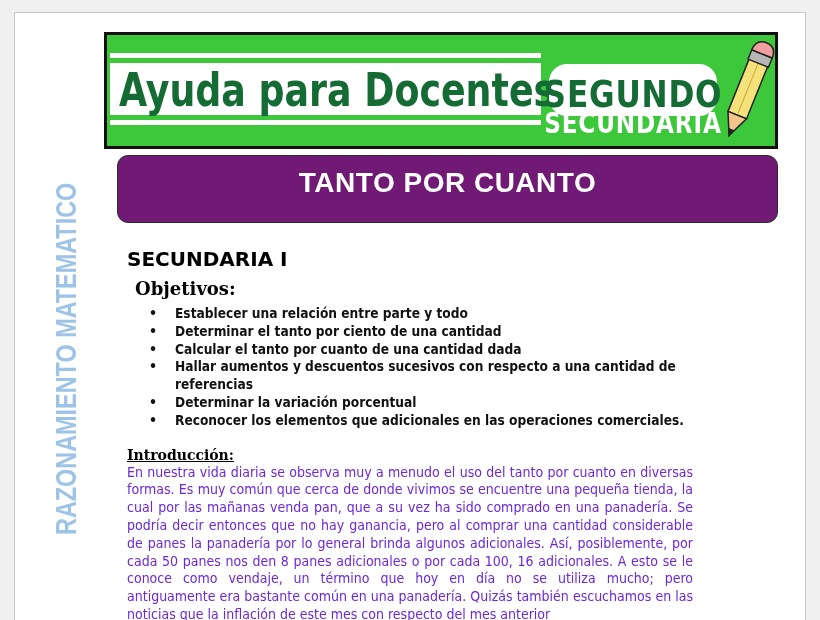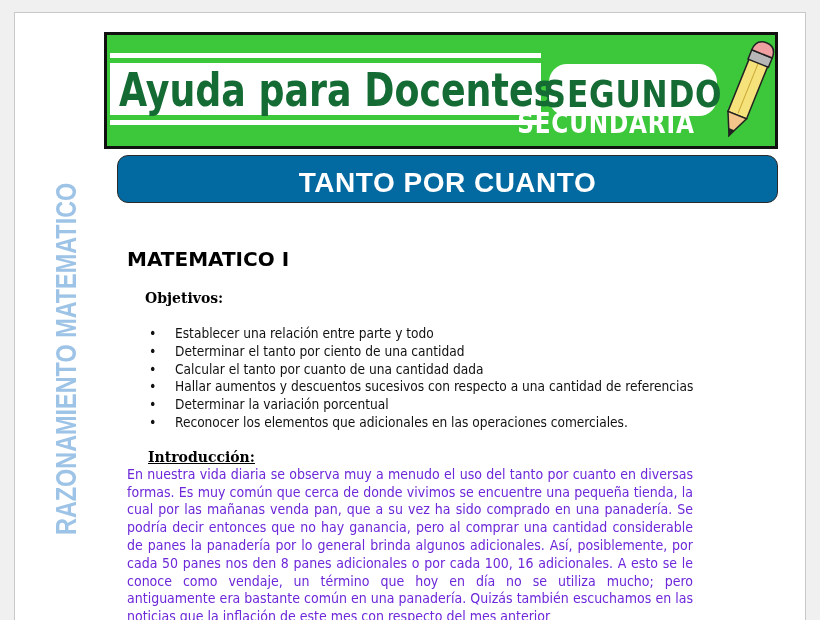--- a/index.html
+++ b/index.html
@@ -45,35 +45,35 @@
     background:#fff; border-radius:18px;
     display:flex; align-items:flex-end; justify-content:center;
   }
   .banner-pill span {
     font-weight:bold; font-size:38px; color:#156b34;
     transform:scaleX(0.82); white-space:nowrap; display:inline-block;
     letter-spacing:1px;
   }
   .banner-sub {
     position:absolute; left:442px; top:68px; width:168px; height:40px;
-    display:flex; align-items:center; justify-content:flex-end;
+    display:flex; align-items:center; justify-content:center;
   }
   .banner-sub span {
     font-weight:bold; font-size:29px; color:#fff;
     transform:scaleX(0.8); white-space:nowrap; display:inline-block;
     letter-spacing:1px;
   }
   .pencil {
     position:absolute; left:612px; top:2px; width:56px; height:108px;
   }
   
   .title-box {
-    position:absolute; left:117px; top:155px; width:661px; height:48px;
+    position:absolute; left:117px; top:155px; width:661px; height:68px;
     box-sizing:border-box;
-    background:#0369a1;
+    background:#701a75;
     border:1.5px solid #2a2a2a;
     border-radius:11px;
     text-align:center;
   }
   .title-box span {
     display:inline-block; margin-top:11px;
     font-family:"Liberation Sans", sans-serif;
     font-weight:bold; font-size:28px; color:#fff;
     letter-spacing:0.5px;
   }
@@ -92,38 +92,38 @@
   
   .content {
     position:absolute; left:127px; top:246px; width:568px;
   }
   .h1 {
     font-family:"DejaVu Sans", sans-serif; font-weight:bold;
     font-size:20px; line-height:26px; color:#000; margin:0;
   }
   .h2 {
     font-family:"DejaVu Serif", serif; font-weight:bold;
-    font-size:14px; line-height:17px; color:#000; margin:18px;
+    font-size:18px; line-height:17px; color:#000; margin:8px;
   }
   ul.objectives {
-    list-style:none; margin:0; padding:0;
+    list-style:none; margin:0; padding:0;font-weight:bold;
   }
   ul.objectives li {
     position:relative; padding-left:48px;
     font-family:"DejaVu Sans Condensed","DejaVu Sans", sans-serif;
     font-size:13.6px; line-height:17.8px; color:#111;
   }
   ul.objectives li::before {
     content:"•"; position:absolute; left:22px; top:0;
     font-size:14px;
   }
   .intro-title {
     margin-top:17px;
     font-family:"DejaVu Serif", serif; font-weight:bold;
-    font-size:14px; line-height:17px; text-decoration:underline; color:#000;margin-left:21px;
+    font-size:14px; line-height:17px; text-decoration:underline; color:#000;
   }
   .intro-text {
     font-family:"DejaVu Sans Condensed","DejaVu Sans", sans-serif;
     font-size:14px; line-height:17.8px; color:#6d28d9;
     text-align:justify; margin:0;
     width:566px;
   }
 </style>
 </head>
 <body>
@@ -156,21 +156,21 @@
 
 <div class="title-box">
   <span>TANTO POR CUANTO</span>
 </div>
 
 <div class="side-text">
   <span>RAZONAMIENTO MATEMATICO</span>
 </div>
 
 <div class="content">
-  <h1 class="h1">MATEMATICO I</h1>
+  <h1 class="h1">SECUNDARIA I</h1>
   <div class="h2">Objetivos:</div>
   <ul class="objectives">
     <li>Establecer una relación entre parte y todo</li>
     <li>Determinar el tanto por ciento de una cantidad</li>
     <li>Calcular el tanto por cuanto de una cantidad dada</li>
     <li>Hallar aumentos y descuentos sucesivos con respecto a una cantidad de referencias</li>
     <li>Determinar la variación porcentual</li>
     <li>Reconocer los elementos que adicionales en las operaciones comerciales.</li>
   </ul>
   <div class="intro-title">Introducción:</div>

